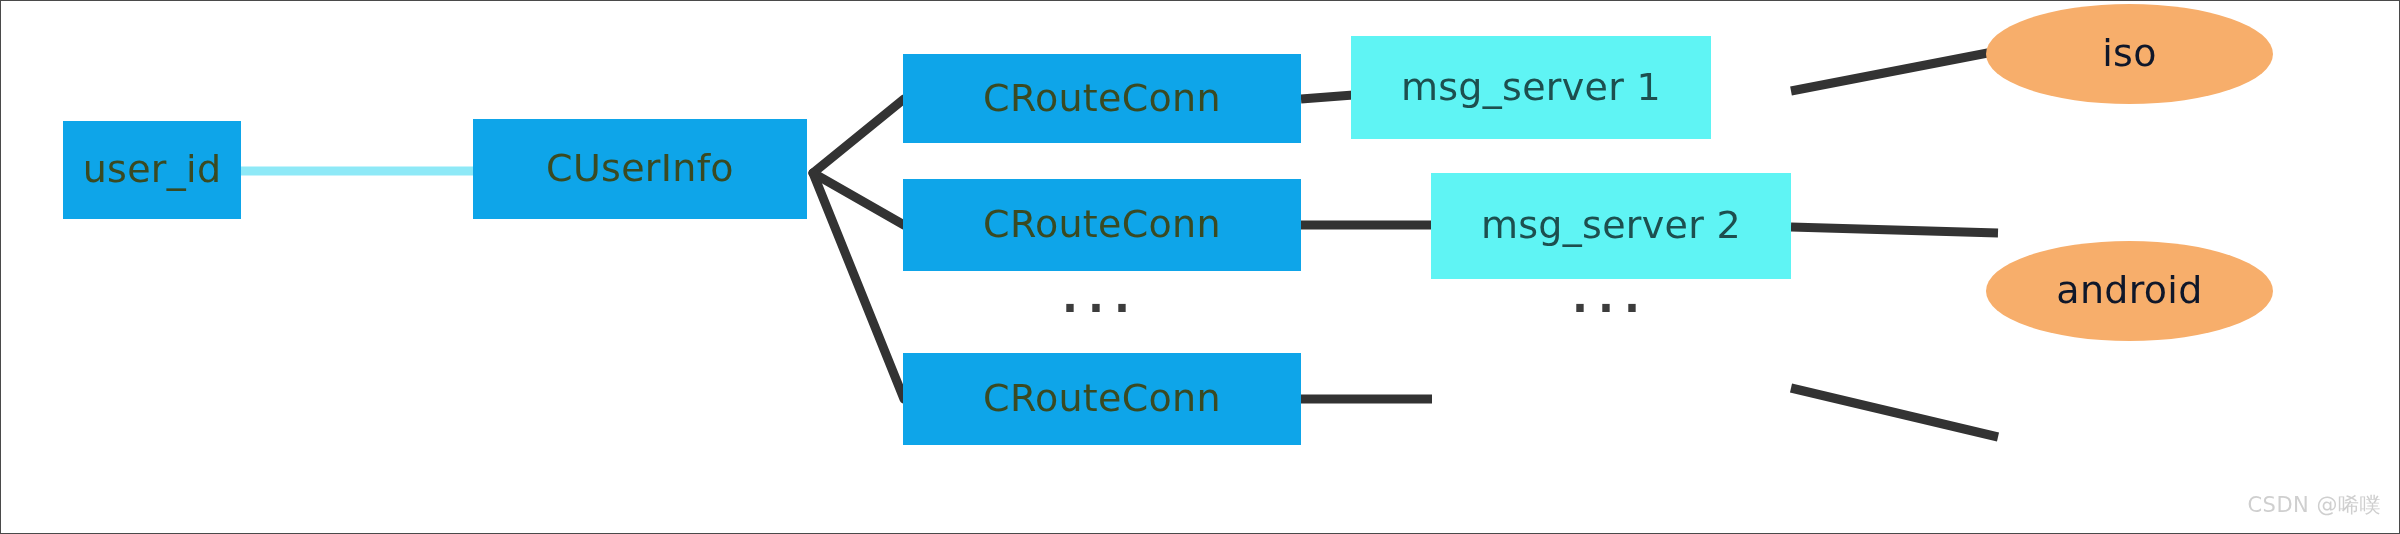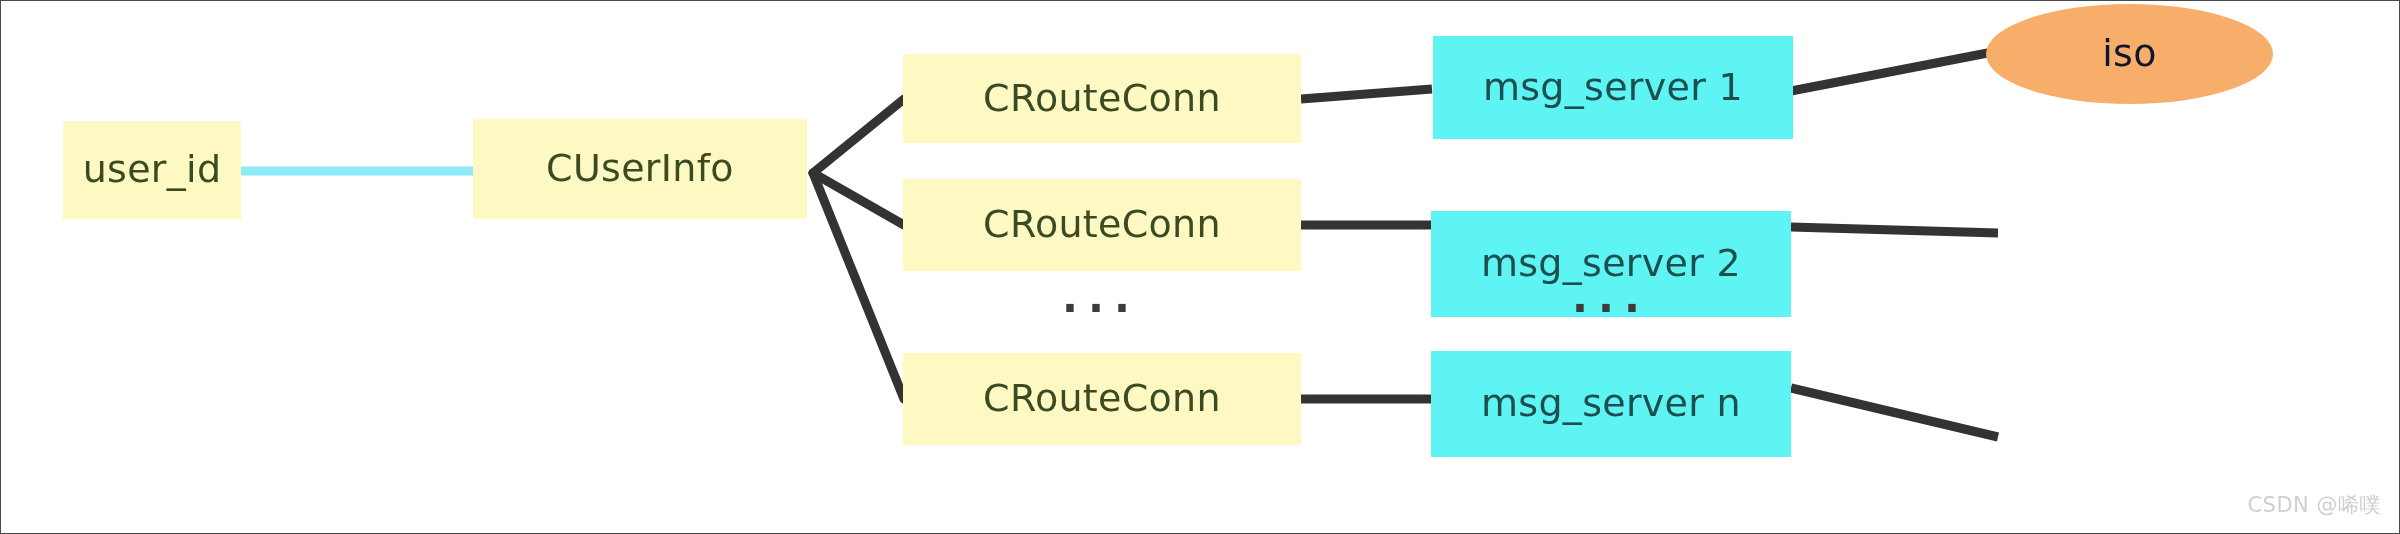--- a/index.html
+++ b/index.html
@@ -28,21 +28,21 @@
   .node {
     position: absolute;
     display: flex;
     align-items: center;
     justify-content: center;
     box-sizing: border-box;
     text-align: center;
     line-height: 1.1;
   }
   .node-rect-green {
-    background: #fef9c3;
+    background: #0ea5e9;
     color: #3a4a22;
     font-size: 38px;
     letter-spacing: 0.3px;
   }
   .node-rect-cyan {
     background: #5ff4f4;
     color: #1d4f4f;
     font-size: 38px;
     letter-spacing: 0.3px;
   }
@@ -108,37 +108,37 @@
   </div>
 
   <div class="node node-rect-green" style="left:902px; top:178px; width:398px; height:92px;">
     <span>CRouteConn</span>
   </div>
 
   <div class="node node-rect-green" style="left:902px; top:352px; width:398px; height:92px;">
     <span>CRouteConn</span>
   </div>
 
-  <div class="node node-rect-cyan" style="left:1432px; top:35px; width:360px; height:103px;">
+  <div class="node node-rect-cyan" style="left:1350px; top:35px; width:360px; height:103px;">
     <span>msg_server 1</span>
   </div>
 
-  <div class="node node-rect-cyan" style="left:1430px; top:172px; width:360px; height:106px;margin-top:38px;">
+  <div class="node node-rect-cyan" style="left:1430px; top:172px; width:360px; height:106px;">
     <span>msg_server 2</span>
   </div>
 
-  <div class="node node-rect-cyan" style="left:1430px; top:350px; width:360px; height:106px;">
-    <span>msg_server n</span>
-  </div>
 
   <div class="node node-ellipse" style="left:1985px; top:3px; width:287px; height:100px;">
     <span>iso</span>
   </div>
 
 
+  <div class="node node-ellipse" style="left:1985px; top:240px; width:287px; height:100px;">
+    <span>android</span>
+  </div>
 
   <div class="ellipsis-mark" style="left:1030px; top:282px; width:140px; height:30px;">...</div>
 
   <div class="ellipsis-mark" style="left:1540px; top:282px; width:140px; height:30px;">...</div>
 
   <div class="watermark" style="right:18px; bottom:14px;margin-left:39px;">CSDN @唏噗</div>
 
 </div>
 
 </body></html>

